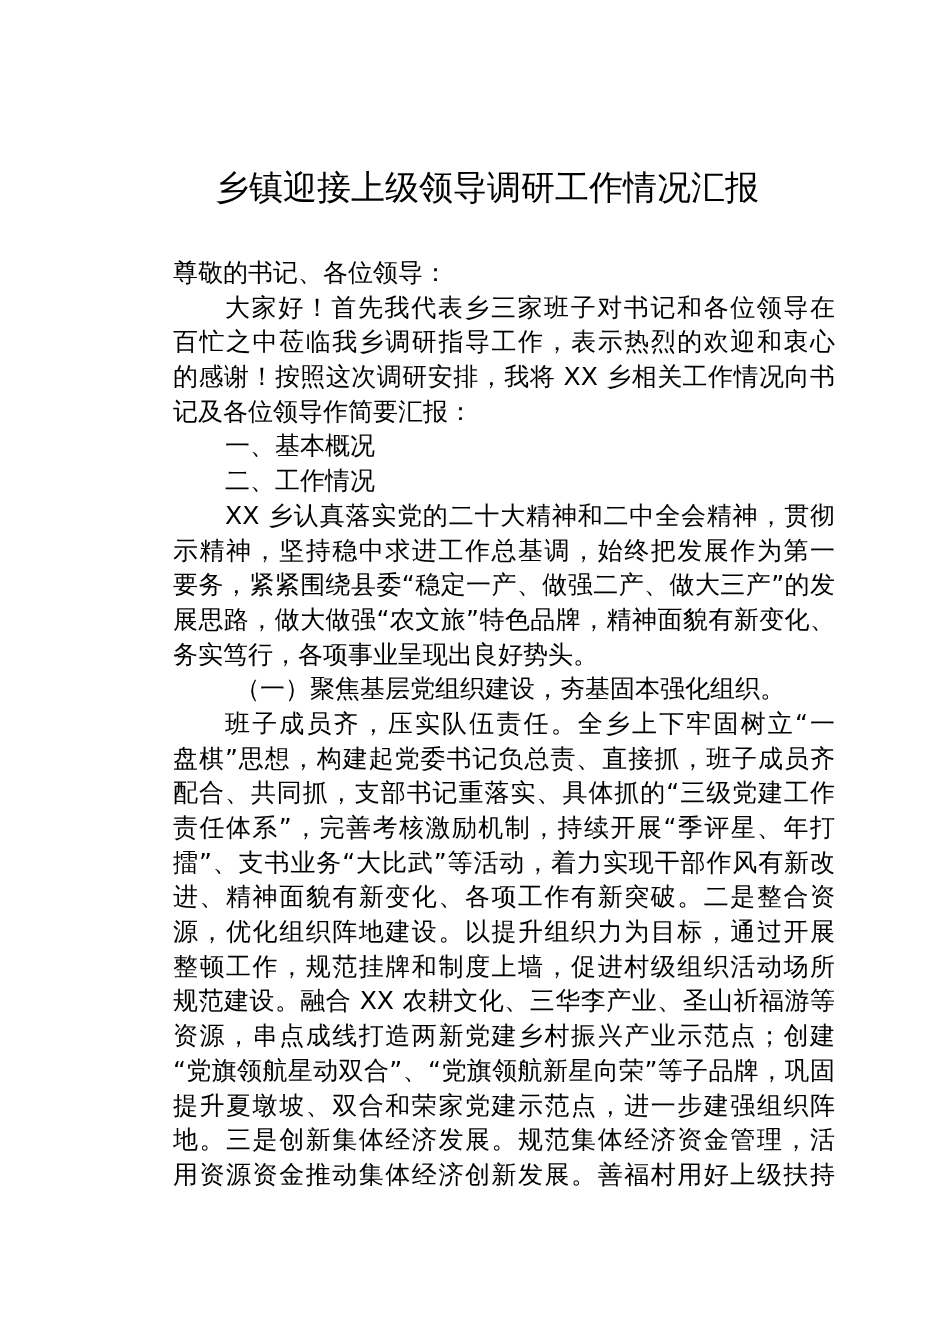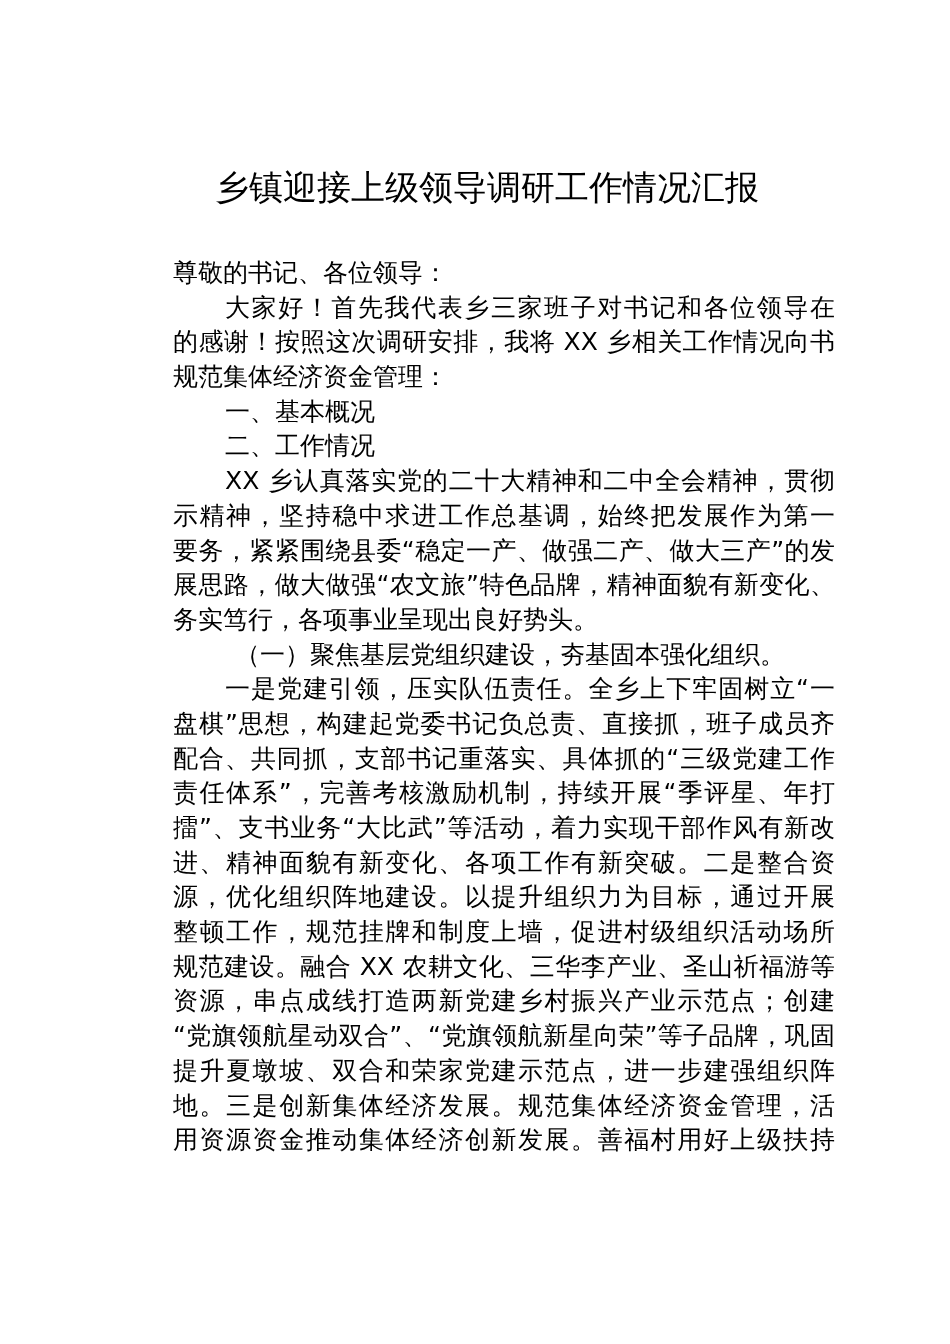--- a/index.html
+++ b/index.html
@@ -64,35 +64,36 @@
 <body>
 
 <div class="page">
 
   <div class="title">乡镇迎接上级领导调研工作情况汇报</div>
 
   <div class="body">
     <div class="line last">尊敬的书记、各位领导：</div>
 
     <div class="line indent">大家好！首先我代表乡三家班子对书记和各位领导在</div>
+    <div class="line">百忙之中莅临我乡调研指导工作，表示热烈的欢迎和衷心</div>
     <div class="line">的感谢！按照这次调研安排，我将 XX 乡相关工作情况向书</div>
-    <div class="line last">规范集体经济资金管理：</div>
+    <div class="line last">记及各位领导作简要汇报：</div>
 
     <div class="line indent last">一、基本概况</div>
     <div class="line indent last">二、工作情况</div>
 
     <div class="line indent">XX 乡认真落实党的二十大精神和二中全会精神，贯彻</div>
     <div class="line">示精神，坚持稳中求进工作总基调，始终把发展作为第一</div>
     <div class="line">要务，紧紧围绕县委“稳定一产、做强二产、做大三产”的发</div>
     <div class="line">展思路，做大做强“农文旅”特色品牌，精神面貌有新变化、</div>
     <div class="line last">务实笃行，各项事业呈现出良好势头。</div>
 
     <div class="line indent-sub last">（一）聚焦基层党组织建设，夯基固本强化组织。</div>
 
-    <div class="line indent">一是党建引领，压实队伍责任。全乡上下牢固树立“一</div>
+    <div class="line indent">班子成员齐，压实队伍责任。全乡上下牢固树立“一</div>
     <div class="line">盘棋”思想，构建起党委书记负总责、直接抓，班子成员齐</div>
     <div class="line">配合、共同抓，支部书记重落实、具体抓的“三级党建工作</div>
     <div class="line">责任体系”，完善考核激励机制，持续开展“季评星、年打</div>
     <div class="line">擂”、支书业务“大比武”等活动，着力实现干部作风有新改</div>
     <div class="line">进、精神面貌有新变化、各项工作有新突破。二是整合资</div>
     <div class="line">源，优化组织阵地建设。以提升组织力为目标，通过开展</div>
     <div class="line">整顿工作，规范挂牌和制度上墙，促进村级组织活动场所</div>
     <div class="line">规范建设。融合 XX 农耕文化、三华李产业、圣山祈福游等</div>
     <div class="line">资源，串点成线打造两新党建乡村振兴产业示范点；创建</div>
     <div class="line">“党旗领航星动双合”、“党旗领航新星向荣”等子品牌，巩固</div>

